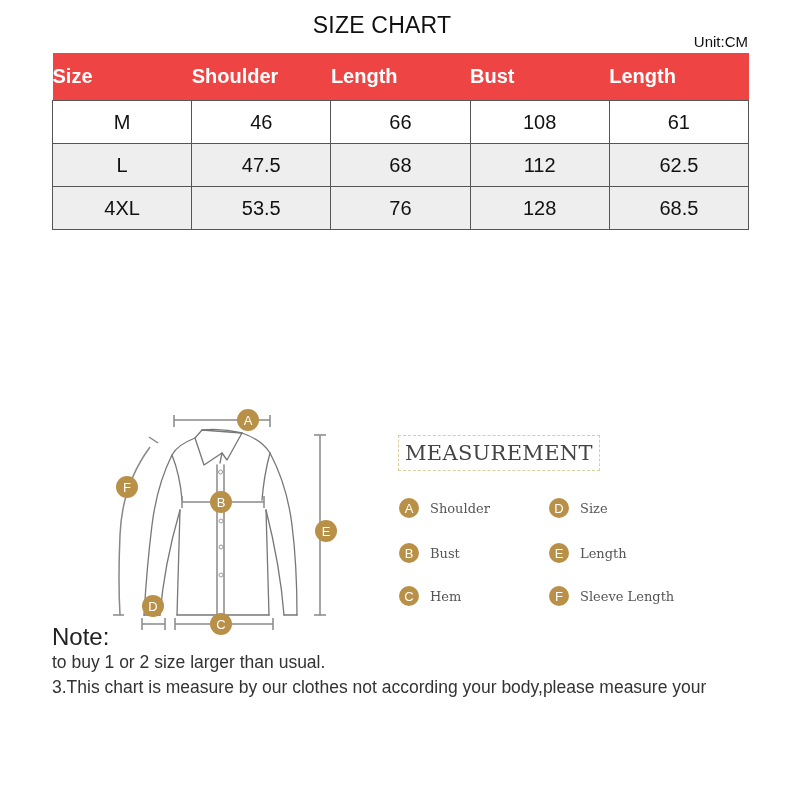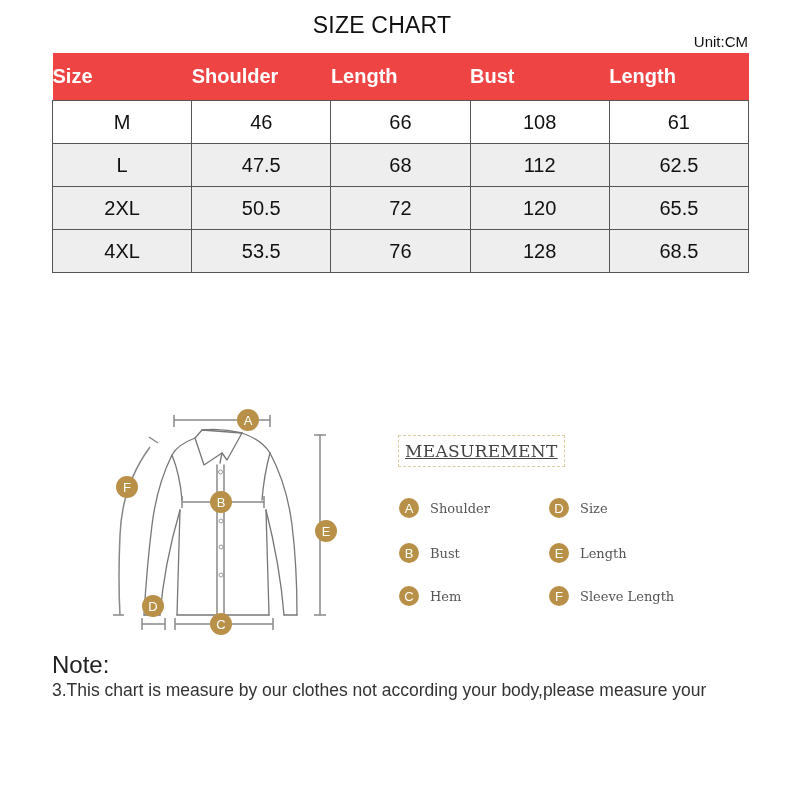--- a/index.html
+++ b/index.html
@@ -6,24 +6,24 @@
   body { width:800px; height:800px; position:relative; overflow:hidden; font-family:"Liberation Sans", sans-serif; color:#111; }
   .title { position:absolute; left:0; width:764px; top:12px; text-align:center; font-size:23px; letter-spacing:0.2px; color:#111; }
   .unit { position:absolute; right:52px; top:33px; font-size:15px; color:#111; }
   table.size-table { position:absolute; left:52px; top:53px; width:697px; border-collapse:collapse; table-layout:fixed; }
   table.size-table th { background:#ef4444; color:#fff; font-weight:bold; font-size:20px; height:47px; padding:0; text-align:left; }
   table.size-table td { border:1.5px solid #555; height:42px; padding:0; text-align:center; font-size:20px; color:#111; }
   table.size-table tr.odd td { background:#ffffff; }
   table.size-table tr.even td { background:#eeeeee; }
   .diagram { position:absolute; left:52px; top:405px; width:330px; height:230px; }
   .meas { position:absolute; left:390px; top:420px; width:320px; height:200px; font-family:"DejaVu Serif", serif; }
-  .meas-box { position:absolute; left:8px; top:15px; padding:5px 6px; border:1px dashed #d8cfa0; font-size:17px; color:#444; letter-spacing:0.3px;text-decoration:underline; }
+  .meas-box { position:absolute; left:8px; top:15px; padding:5px 6px; border:1px dashed #d8cfa0; font-size:21px; color:#444; letter-spacing:0.3px; }
   .legend-item { position:absolute; display:flex; align-items:center; font-size:13px; color:#555; }
   .badge { width:20px; height:20px; border-radius:50%; background:#b99048; color:#fff; font-family:"Liberation Sans", sans-serif; font-size:13px; display:flex; align-items:center; justify-content:center; margin-right:11px; }
-  .notes { position:absolute; left:52px; top:652px; width:720px; color:#333; }
+  .notes { position:absolute; left:52px; top:624px; width:720px; color:#333; }
   .note-title { font-size:24px; line-height:26px; color:#222; }
   .note-line { font-size:17.5px; line-height:24.5px; color:#333; }
 </style>
 </head>
 <body>
 
 <div class="title">SIZE CHART</div>
 <div class="unit">Unit:CM</div>
 
 <table class="size-table">
@@ -43,27 +43,20 @@
       <td>66</td>
       <td>108</td>
       <td>61</td>
     </tr>
     <tr class="even">
       <td>L</td>
       <td>47.5</td>
       <td>68</td>
       <td>112</td>
       <td>62.5</td>
-    </tr>
-    <tr class="even">
-      <td>2XL</td>
-      <td>50.5</td>
-      <td>72</td>
-      <td>120</td>
-      <td>65.5</td>
     </tr>
     <tr class="even">
       <td>4XL</td>
       <td>53.5</td>
       <td>76</td>
       <td>128</td>
       <td>68.5</td>
     </tr>
   </tbody>
 </table>
@@ -182,14 +175,15 @@
     <span>Length</span>
   </div>
   <div class="legend-item" style="left:159px; top:166px;">
     <span class="badge">F</span>
     <span>Sleeve Length</span>
   </div>
 </div>
 
 <div class="notes">
   <div class="note-title">Note:</div>
+  <div class="note-line">to buy 1 or 2 size larger than usual.</div>
   <div class="note-line">3.This chart is measure by our clothes not according your body,please measure your</div>
 </div>
 
 </body></html>

